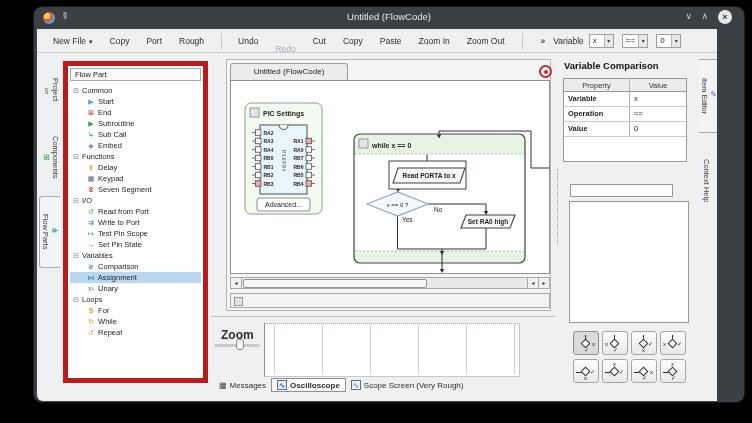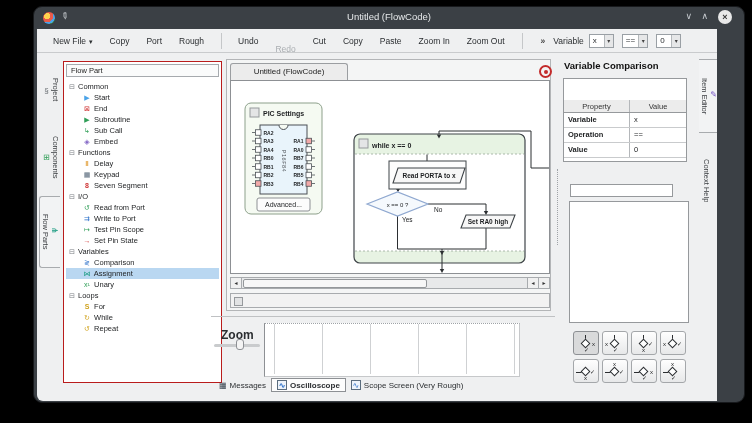--- a/index.html
+++ b/index.html
@@ -24,21 +24,21 @@
   .ovf{margin:0 8px 0 2px;font-weight:bold;color:#444;}
   .vlab{margin-right:5px;}
   .combo{display:flex;height:14px;border:1px solid #9aa0a5;background:#fff;margin-right:8px;align-items:center;}
   .cval{font-size:8px;padding:0 3px;min-width:14px;}
   .carr{width:9px;height:12px;background:#e6e7e8;border-left:1px solid #b4b8bb;font-size:6px;line-height:12px;text-align:center;color:#444;}
   
   .ltab{writing-mode:vertical-rl;font-size:7.5px;color:#3a3d40;display:flex;flex-direction:column;align-items:center;}
   .ltab .lticon{font-size:8px;margin:3px 0;}
   .seltab{background:#f2f3f4;border:1px solid #a8abae;border-right:none;border-radius:3px 0 0 3px;padding:3px 1px;}
   
-  .tree{left:26px;top:32px;width:159px;height:322px;background:#fff;border:1px solid #b91c1c;}
+  .tree{left:26px;top:32px;width:145px;height:322px;background:#fff;border:5px solid #b91c1c;}
   .thead{position:absolute;left:2px;top:2px;right:2px;height:13px;border:1px solid #a6aaae;background:#fafbfb;font-size:7.5px;line-height:12px;padding-left:4px;color:#222;}
   .trows{position:absolute;left:2px;top:19px;right:2px;}
   .trow{height:11px;line-height:11px;font-size:7.5px;color:#1d1f21;white-space:nowrap;}
   .trow .ex{display:inline-block;width:9px;color:#7a7e82;font-size:7px;}
   .trow .ti{display:inline-block;width:10px;text-align:center;font-size:7px;}
   .g{padding-left:3px;}
   .it{padding-left:16px;}
   .sel{background:#b9d7f1;}
   .cBlu{color:#4aa3e8}.cBlu2{color:#2a6fc9}.cRed{color:#cf3434}.cGrn{color:#2f9e57}
   .cPur{color:#8468c6}.cOrg{color:#e09a2f}.cSla{color:#5b6d7e}.cTea{color:#14997d}.cYel{color:#d0a21b}
@@ -68,21 +68,21 @@
   .btabs{left:182px;top:348px;height:16px;display:flex;align-items:center;font-size:8px;color:#2b2e31;}
   .btab{display:flex;align-items:center;margin-right:5px;white-space:nowrap;}
   .btab .bi{margin-right:3px;font-size:8px;}
   .micon{color:#2d3a46;}
   .wicon{display:inline-block;width:10px;height:10px;border:1px solid #5b6d7e;background:#eef4fb;color:#2a6fc9;font-size:7px;line-height:9px;text-align:center;}
   .btabsel{border:1px solid #8d9094;background:#fdfdfd;padding:1px 5px;font-weight:bold;}
   
   .rtitle{left:527px;top:31px;font-size:9.5px;font-weight:bold;color:#111;}
   .ptable{left:526px;top:49px;width:124px;height:84px;background:#fff;border:1px solid #96999c;}
   .prow{display:flex;height:15px;border-bottom:1px solid #c9cbcd;font-size:7.5px;}
-  .prow.hd{height:13px;background:#ececec;border-bottom:1px solid #96999c;margin-top:21px;}
+  .prow.hd{height:13px;background:#ececec;border-bottom:1px solid #96999c;}
   .pc1{width:66px;border-right:1px solid #b4b7ba;padding:2px 0 0 4px;font-weight:bold;color:#1d1f21;}
   .pc2{flex:1;padding:2px 0 0 4px;color:#1d1f21;}
   .hd .pc1,.hd .pc2{font-weight:normal;text-align:center;padding-left:0;color:#333;}
   .dots{left:520px;top:140px;width:1px;height:76px;border-left:1px dotted #9fa3a7;}
   .rinput{left:533px;top:155px;width:103px;height:13px;background:#fff;border:1px solid #96999c;}
   .rbox{left:532px;top:172px;width:120px;height:122px;background:#fff;border:1px solid #96999c;}
   .bb{position:absolute;width:26px;height:24px;border:1px solid #a4a7aa;border-radius:3px;background:linear-gradient(#fefefe,#e7e8e9);}
   .bb.on{background:#d9dadb;border-color:#8d9094;}
   .dia{position:absolute;left:8px;top:8px;width:7px;height:7px;border:1px solid #2b2e31;transform:rotate(45deg);background:#fff;}
   .mk{position:absolute;font-size:6px;line-height:6px;color:#1d1f21;}

